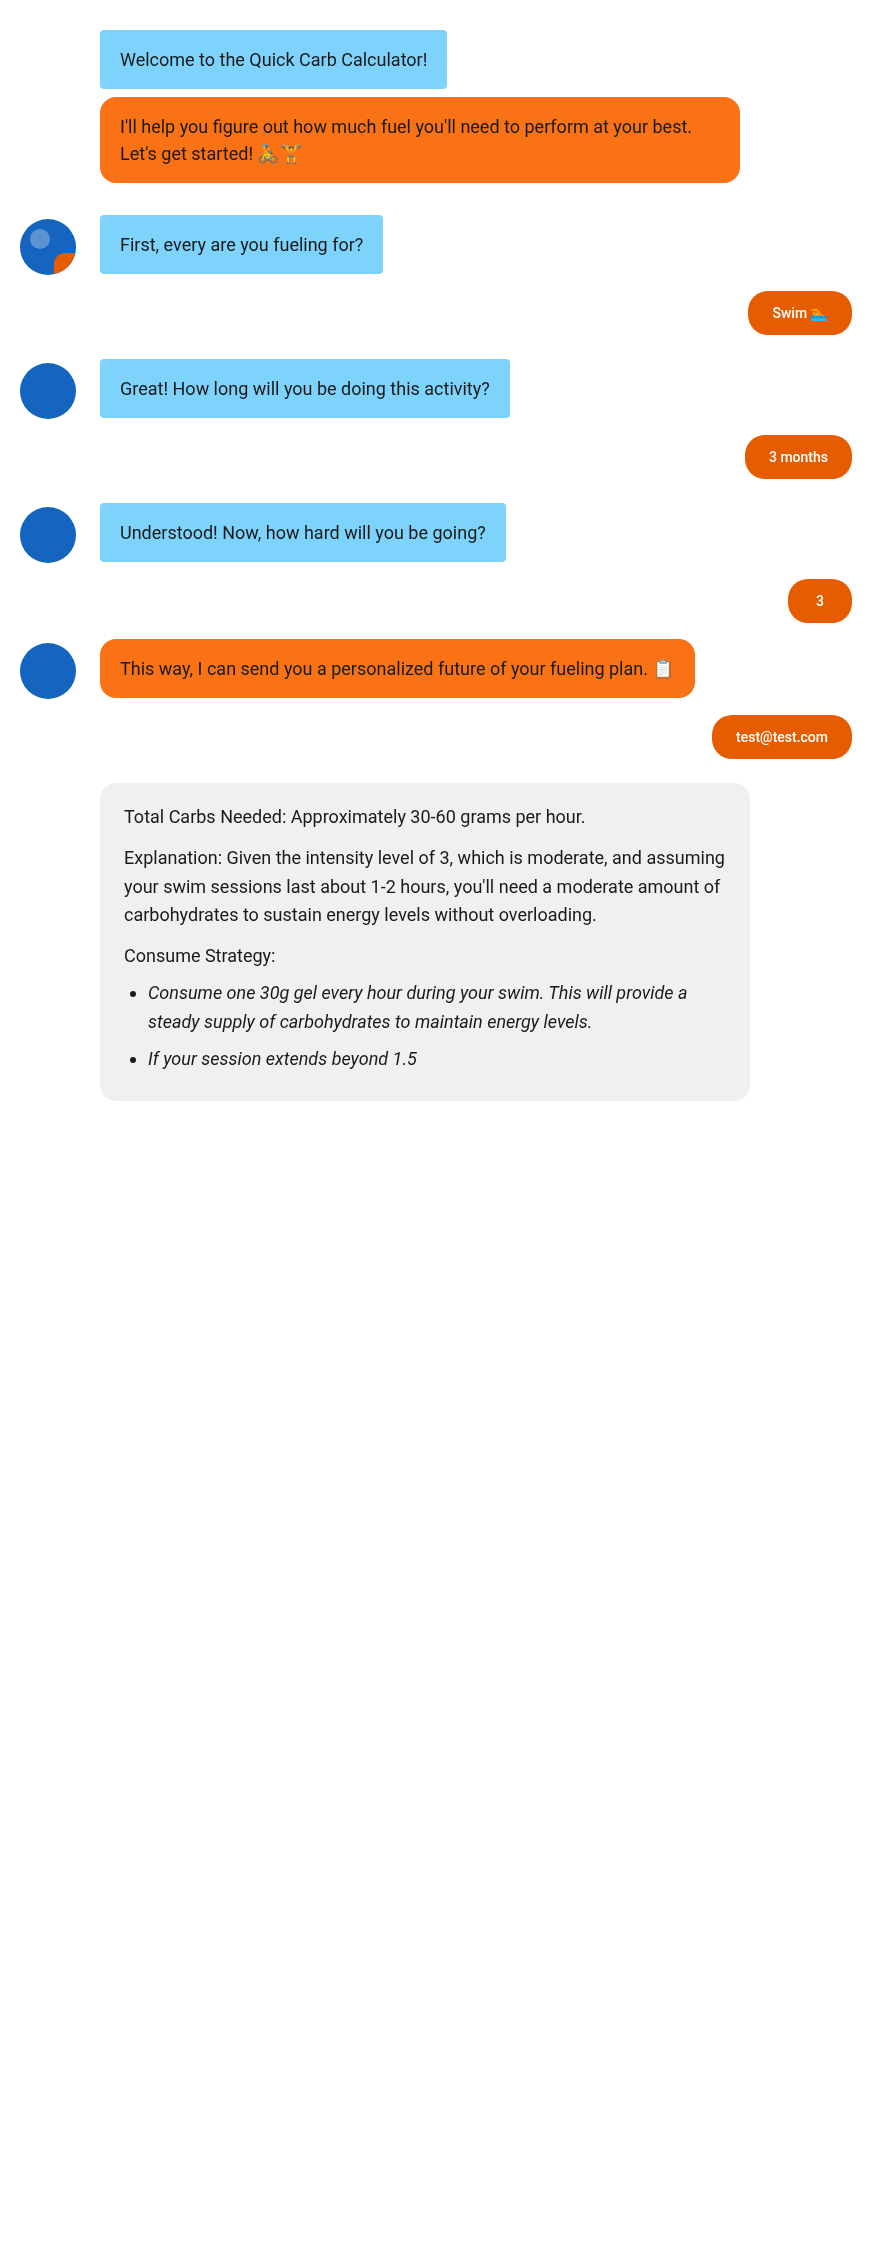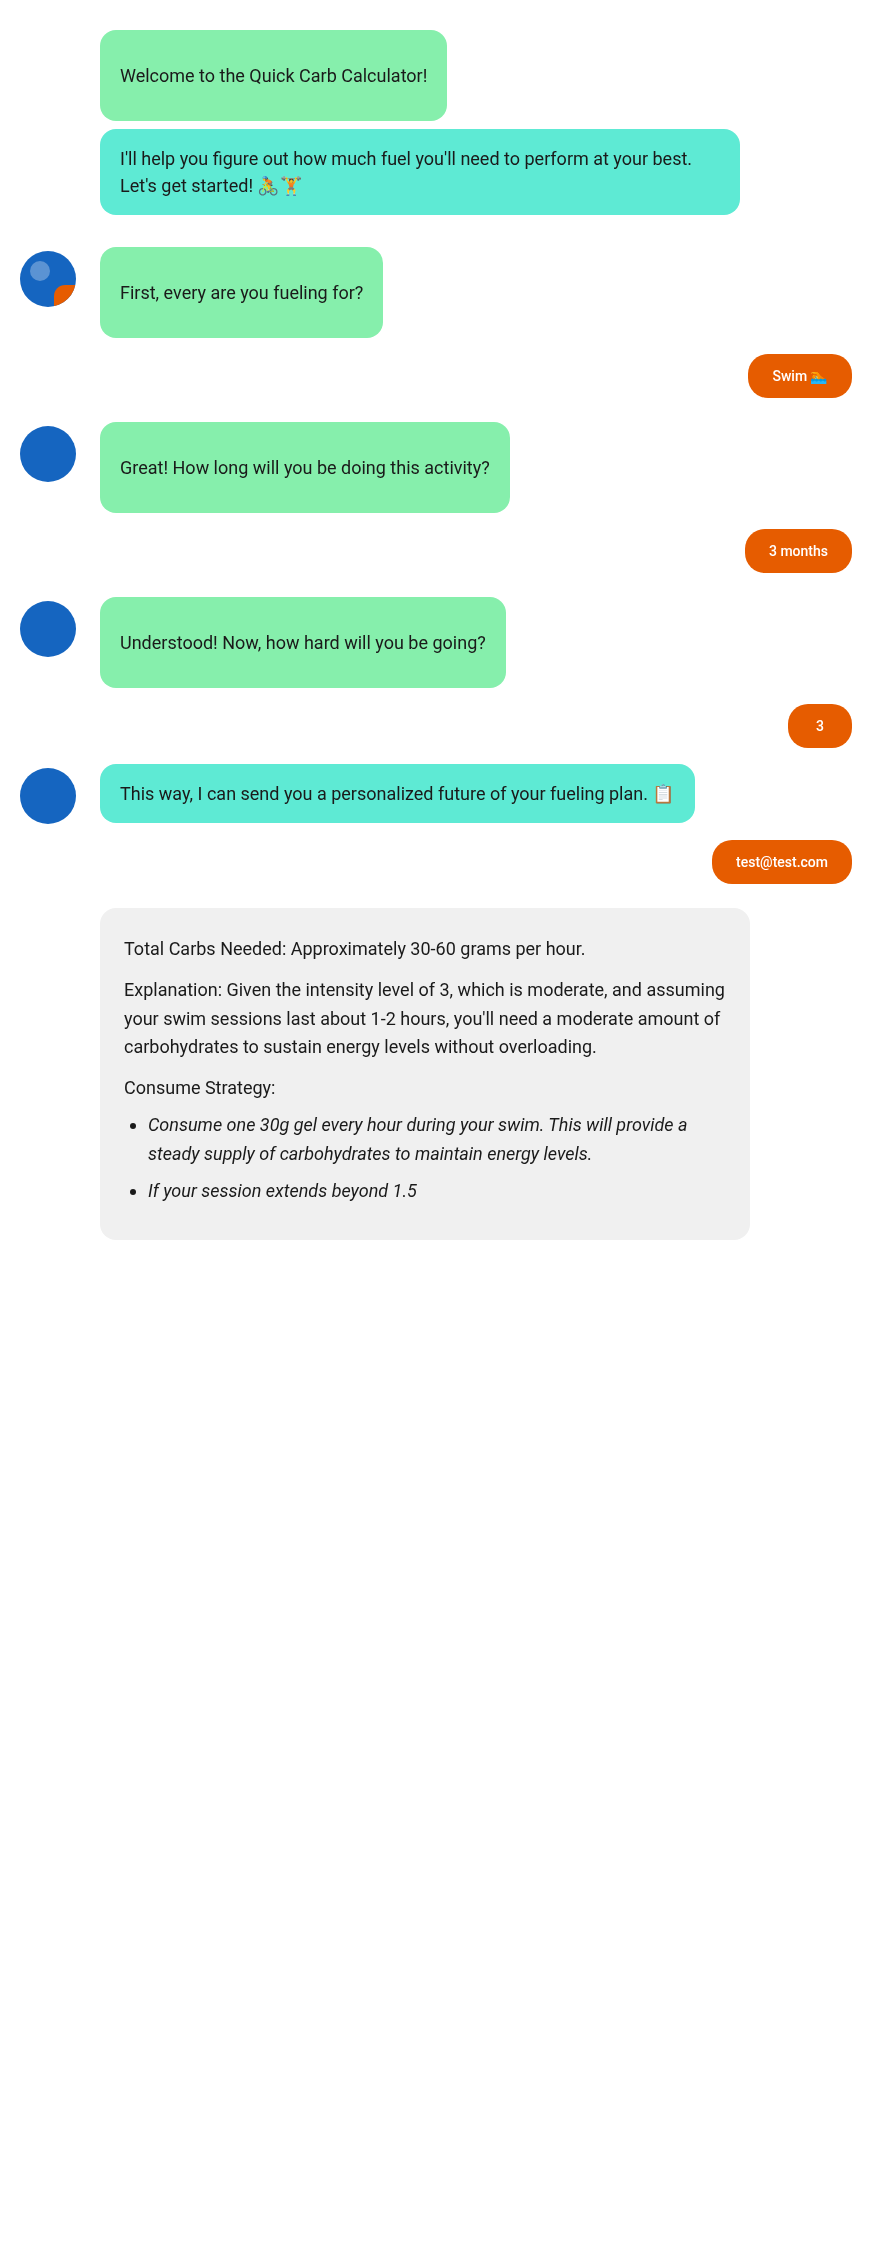--- a/index.html
+++ b/index.html
@@ -58,31 +58,31 @@
       position: absolute;
       top: 10px;
       left: 10px;
       width: 20px;
       height: 20px;
       background: rgba(255,255,255,0.3);
       border-radius: 50%;
     }
 
     .bot-bubble {
-      background: #86efac;
-      border-radius: 16px;
-      padding: 32px 20px;
+      background: #7dd3fc;
+      border-radius: 4px;
+      padding: 16px 20px;
       font-size: 18px;
       line-height: 1.5;
       color: #1a1a1a;
       max-width: 580px;
     }
 
     .bot-bubble-wide {
-      background: #5eead4;
+      background: #f97316;
       border-radius: 16px;
       padding: 16px 20px;
       font-size: 18px;
       line-height: 1.5;
       color: #1a1a1a;
       max-width: 640px;
     }
 
     
     .user-row {
@@ -104,21 +104,21 @@
 
     .spacer-avatar {
       width: 68px;
       flex-shrink: 0;
     }
 
     
     .response-bubble {
       background: #f0f0f0;
       border-radius: 16px;
-      padding: 27px 24px;
+      padding: 20px 24px;
       font-size: 18px;
       line-height: 1.6;
       color: #1a1a1a;
       max-width: 650px;
     }
 
     .response-bubble ul {
       padding-left: 24px;
       margin-top: 8px;
     }

